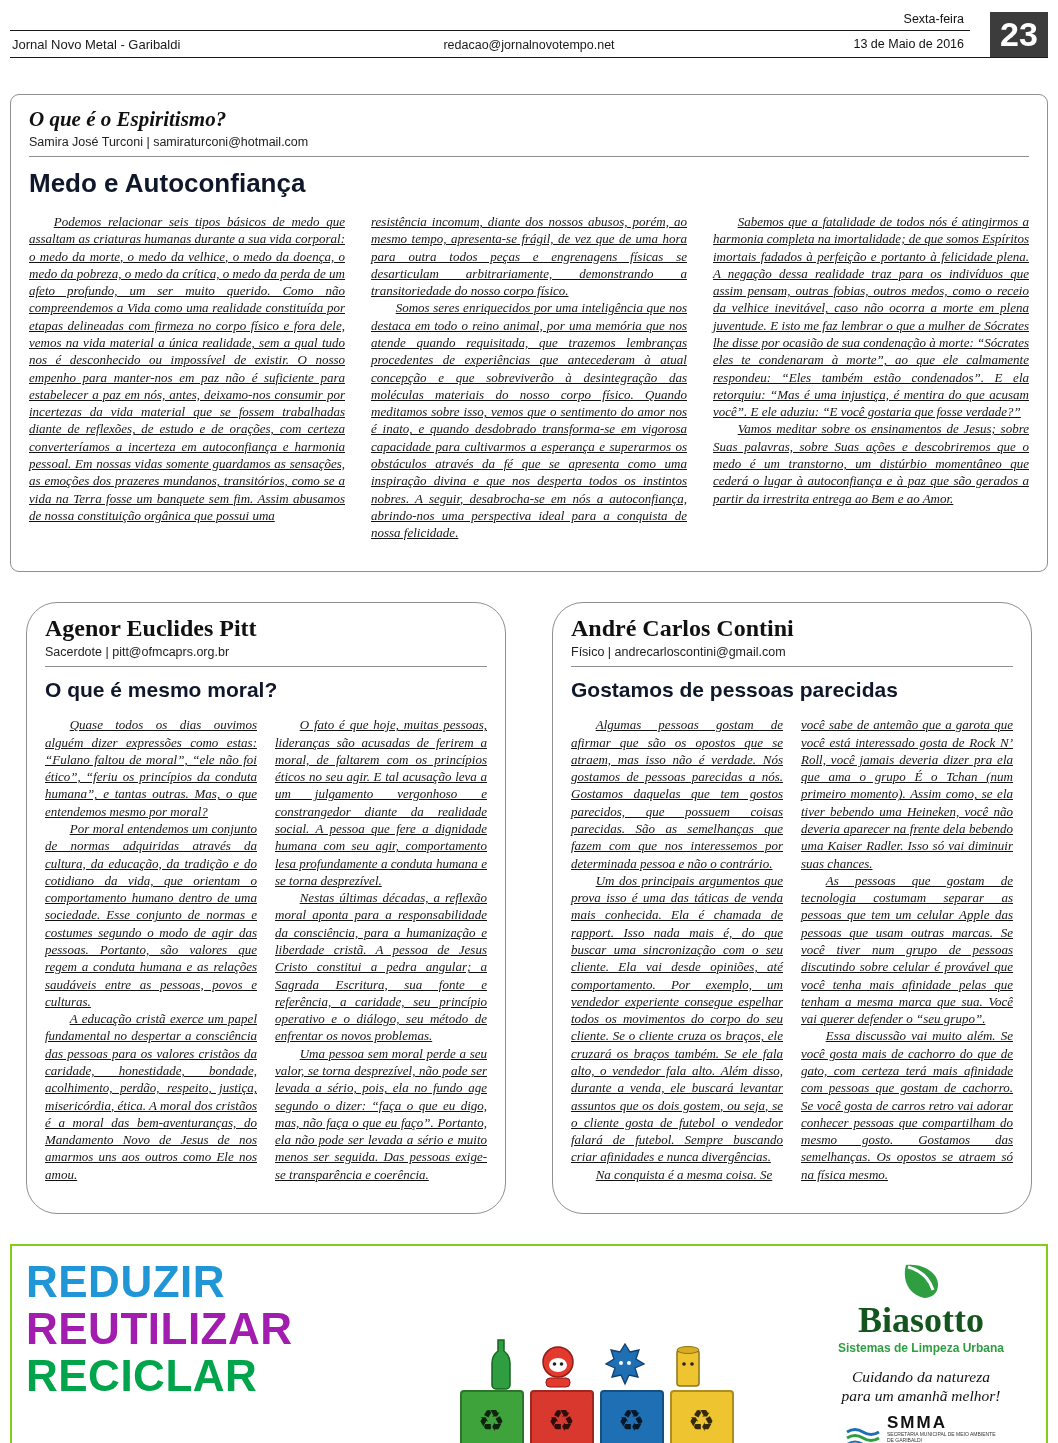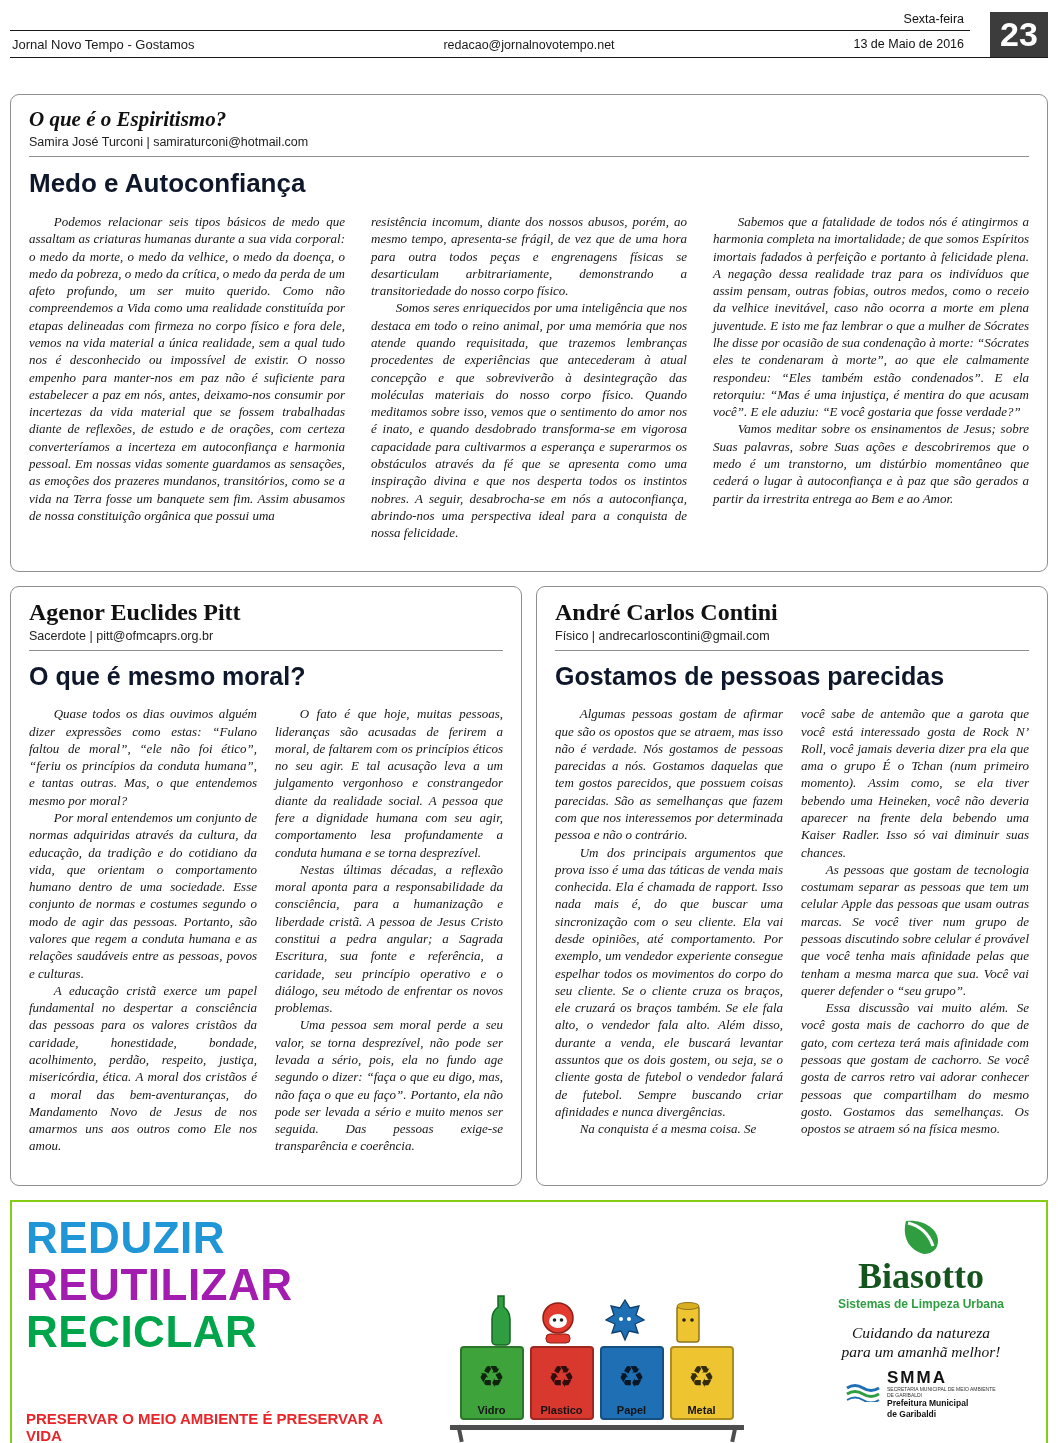--- a/index.html
+++ b/index.html
@@ -28,34 +28,34 @@
   
   .article-box {
     border:1px solid #8f8f8f; border-radius:9px; background:#fff;
     padding:12px 18px 30px; margin:0 10px;
   }
   .section-title { margin:0; font:bold italic 21px "Liberation Serif", serif; }
   .author-name  { margin:0; font:bold 24px "Liberation Serif", serif; }
   .byline { margin-top:3px; font:12.5px "Liberation Sans", sans-serif; color:#222; }
   .rule { border-top:1px solid #8f8f8f; margin:7px 0 11px; }
   .article-title { margin:2px 0 14px; font:bold 26px "Liberation Sans", sans-serif; color:#0f172a; }
-  .article-title.small { font-size:25px; }
+  .article-title.small { font-size:21px; }
 
   .cols { display:flex; }
   .cols-3 { gap:26px; }
   .cols-2 { gap:18px; }
-  .col { flex:1; min-width:0; }
+  .col { flex:1; min-width:0;text-decoration:underline; }
   .col p {
     margin:0; font-style:italic; font-size:13px; line-height:1.33;
     text-align:justify; text-indent:1.9em; color:#161616;
   }
   .col p.cont { text-indent:0; }
 
   .two-col-row { display:flex; gap:14px; margin:14px 10px 0; }
-  .two-col-row .article-box { flex:1; margin:0; min-height:566px; }
+  .two-col-row .article-box { flex:1; margin:16px; min-height:566px;border-radius:31px; }
 
   
   .ad {
     margin:14px 10px 0; height:256px; border:2px solid #84cc16;
     background:#fff; display:flex; align-items:stretch;
   }
   .ad-left { width:385px; padding:12px 4px 10px 14px; display:flex; flex-direction:column; }
   .ad-word { font:bold 44px/1.07 "Liberation Sans", sans-serif; letter-spacing:0.5px; }
   .ad-slogan { margin-top:auto; font:bold 15px "Liberation Sans", sans-serif; }
 
@@ -89,21 +89,21 @@
   .smma-org { font:bold 8.5px "Liberation Sans", sans-serif; color:#111; line-height:1.2; }
 </style>
 </head>
 <body>
 
 <div class="page">
 
   <header class="page-header">
     <div class="rule-top"></div>
     <div class="rule-bottom"></div>
-    <div class="hdr-left">Jornal Novo Tempo - Gostamos</div>
+    <div class="hdr-left">Jornal Novo Metal - Garibaldi</div>
     <div class="hdr-center">redacao@jornalnovotempo.net</div>
     <div class="hdr-weekday">Sexta-feira</div>
     <div class="hdr-date">13 de Maio de 2016</div>
     <div class="page-number-box">23</div>
   </header>
 
   <section class="article-box">
     <h2 class="section-title">O que é o Espiritismo?</h2>
     <div class="byline">Samira José Turconi | samiraturconi@hotmail.com</div>
     <div class="rule"></div>

